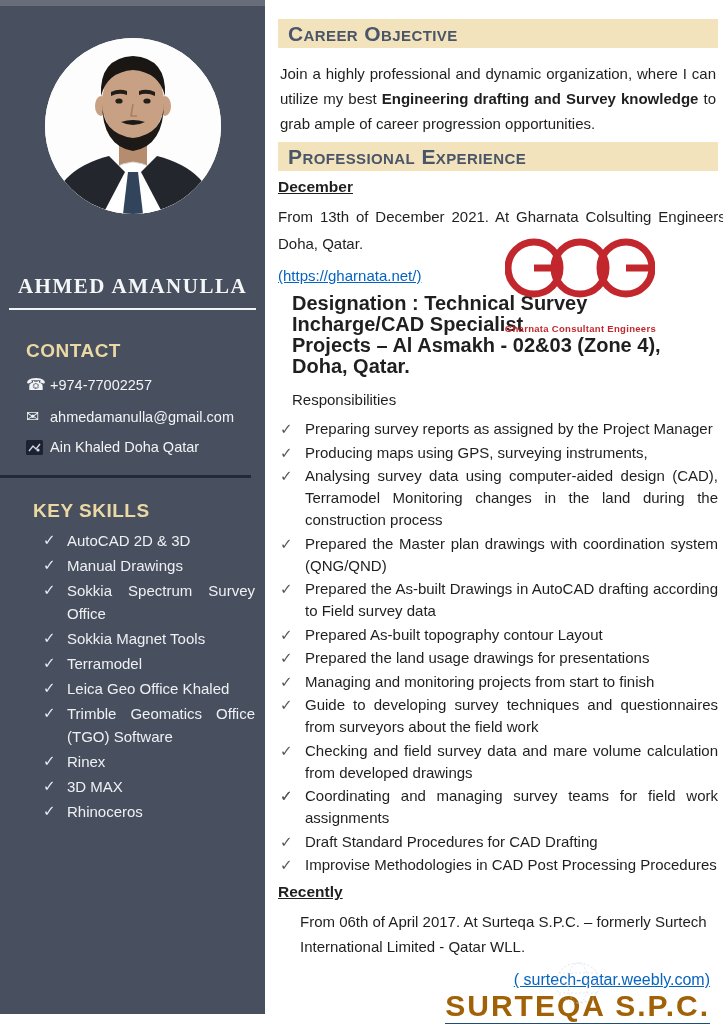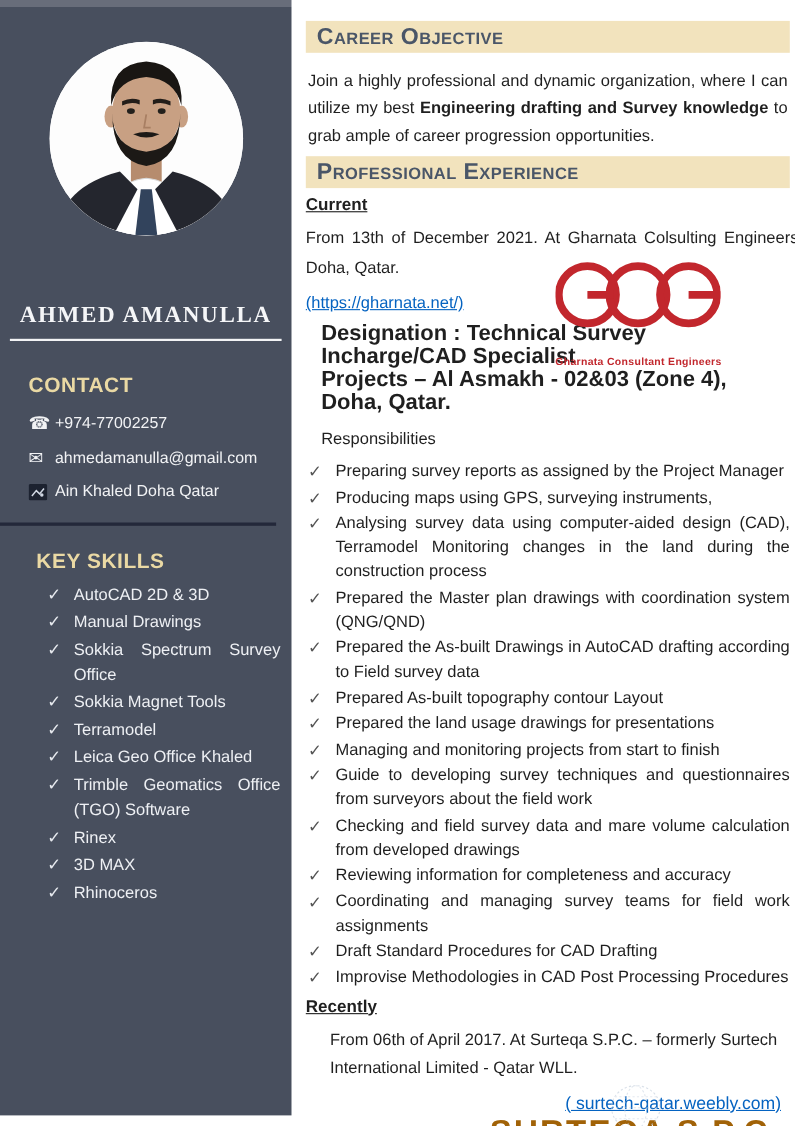--- a/index.html
+++ b/index.html
@@ -140,21 +140,21 @@
     <div class="bar">
       <span>Career Objective</span>
     </div>
 
     <p class="objective"><span>Join a highly professional and dynamic organization, where I can utilize my best </span><b>Engineering drafting and Survey knowledge</b><span> to grab ample of career progression opportunities.</span></p>
 
     <div class="bar bar2">
       <span>Professional Experience</span>
     </div>
 
-    <div class="u-bold">Current</div>
+    <div class="u-bold">December</div>
 
     <div class="intro-wrap">
       <p class="intro">From 13th of December 2021. At Gharnata Colsulting Engineers. Doha, Qatar.</p>
       <p class="link-line">
         <a class="doclink">(https://gharnata.net/)</a>
       </p>
       <div class="gce-logo">
         <svg width="150" height="74" viewBox="0 0 150 74">
           <circle cx="29" cy="35" r="26" fill="none" stroke="#c2272d" stroke-width="7"></circle>
           <circle cx="75" cy="35" r="26" fill="none" stroke="#c2272d" stroke-width="7"></circle>
@@ -177,21 +177,21 @@
       <li><span class="chk">✓</span><span>Preparing survey reports as assigned by the Project Manager</span></li>
       <li><span class="chk">✓</span><span>Producing maps using GPS, surveying instruments,</span></li>
       <li><span class="chk">✓</span><span>Analysing survey data using computer-aided design (CAD), Terramodel Monitoring changes in the land during the construction process</span></li>
       <li><span class="chk">✓</span><span>Prepared the Master plan drawings with coordination system (QNG/QND)</span></li>
       <li><span class="chk">✓</span><span>Prepared the As-built Drawings in AutoCAD drafting according to Field survey data</span></li>
       <li><span class="chk">✓</span><span>Prepared As-built topography contour Layout</span></li>
       <li><span class="chk">✓</span><span>Prepared the land usage drawings for presentations</span></li>
       <li><span class="chk">✓</span><span>Managing and monitoring projects from start to finish</span></li>
       <li><span class="chk">✓</span><span>Guide to developing survey techniques and questionnaires from surveyors about the field work</span></li>
       <li><span class="chk">✓</span><span>Checking and field survey data and mare volume calculation from developed drawings</span></li>
-      <li><span class="chk">✓</span><span>Reviewing information for completeness and accuracy</span></li>
+      <li><span class="chk">✓</span></li>
       <li><span class="chk">✓</span><span>Coordinating and managing survey teams for field work assignments</span></li>
       <li><span class="chk">✓</span><span>Draft Standard Procedures for CAD Drafting</span></li>
       <li><span class="chk">✓</span><span>Improvise Methodologies in CAD Post Processing Procedures</span></li>
     </ul>
 
     <div class="u-bold">Recently</div>
 
     <p class="recent-intro">From 06th of April 2017. At Surteqa S.P.C. – formerly Surtech International Limited - Qatar WLL.</p>
 
     <div class="link-logo-row">

